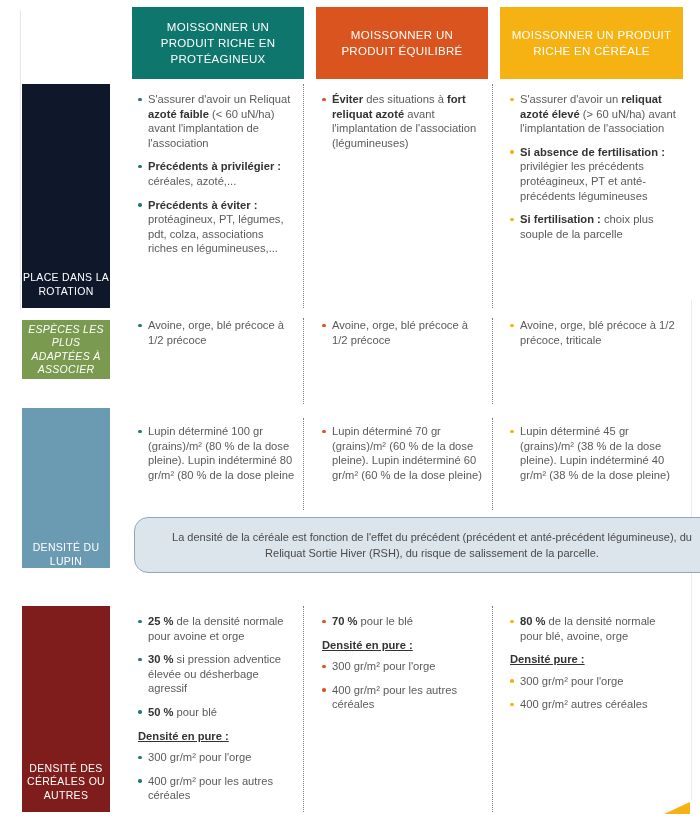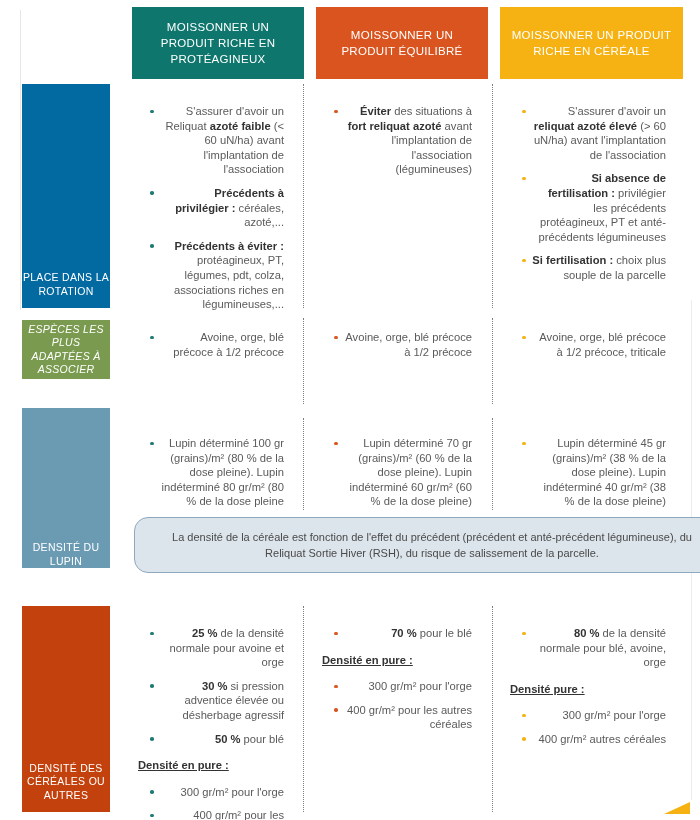--- a/index.html
+++ b/index.html
@@ -87,24 +87,24 @@
     font-size: 10.5px;
     line-height: 13.5px;
     text-align: center;
     letter-spacing: 0.3px;
     display: flex;
     align-items: flex-end;
     justify-content: center;
     padding-bottom: 10px;
     box-sizing: border-box;
   }
-  .rl-rotation { top: 84px;  height: 224px; background: #0369a1; }
+  .rl-rotation { top: 84px;  height: 224px; background: #0f172a; }
   .rl-especes  { top: 320px; height: 59px;  background: #7a9b4f; align-items: center; padding-bottom: 0; font-style: italic; }
   .rl-lupin    { top: 408px; height: 160px; background: #6b9bb3; align-items: flex-end; padding-bottom: 0; }
-  .rl-cereales { top: 606px; height: 206px; background: #c2410c; }
+  .rl-cereales { top: 606px; height: 206px; background: #7f1d1d; }
 
   
   .cell {
     position: absolute;
     box-sizing: border-box;
     font-size: 11.2px;
     line-height: 14.6px;
     color: #5a5a5a;
     padding-left: 4px;
   }
@@ -112,23 +112,22 @@
   .c-col1 { left: 318px; width: 166px; }
   .c-col2 { left: 506px; width: 172px; }
 
   .r-rotation { top: 92px; }
   .r-especes  { top: 318px; }
   .r-lupin    { top: 424px; }
   .r-cereales { top: 614px; }
 
   ul.bl {
     list-style: none;
-    margin: 12px;
+    margin: 0;
     padding: 0;
-    text-align: right;
   }
   ul.bl > li {
     position: relative;
     padding-left: 10px;
     margin-bottom: 9px;
   }
   ul.bl > li:before {
     content: "";
     position: absolute;
     left: 0;

